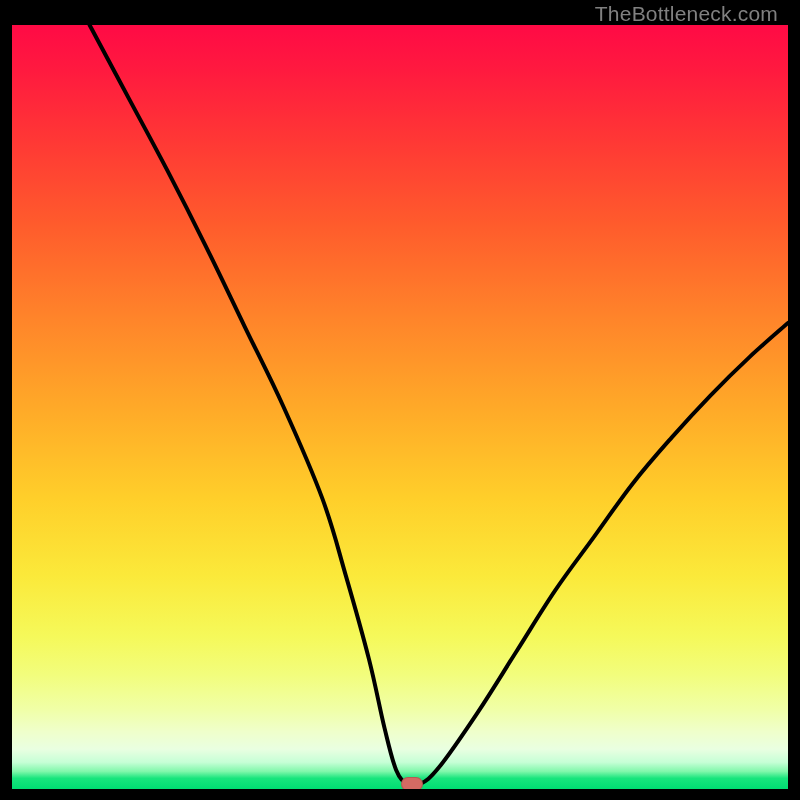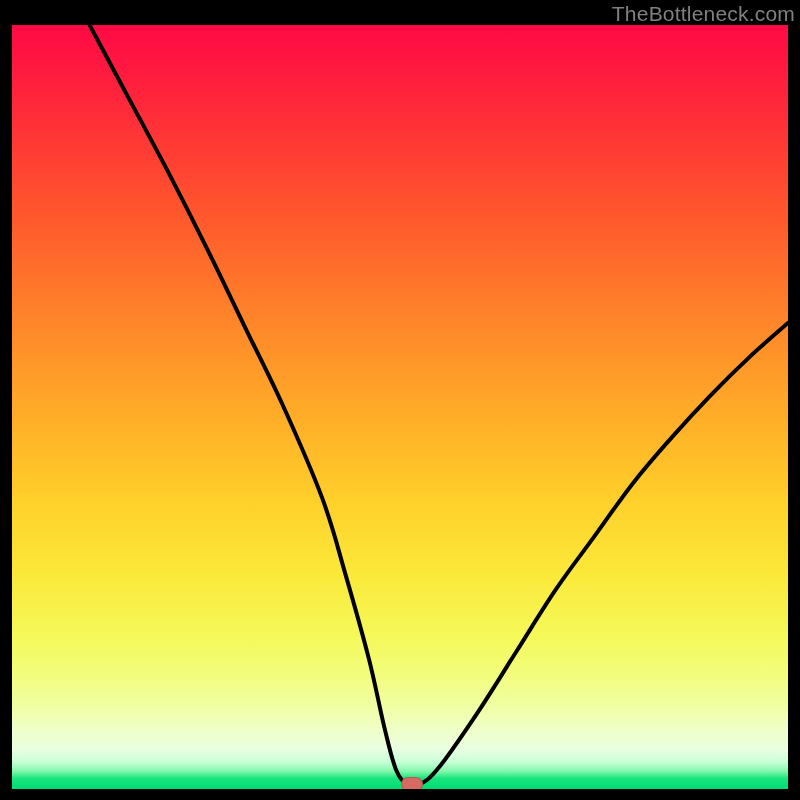--- a/index.html
+++ b/index.html
@@ -13,21 +13,21 @@
   }
   .stage {
     position: relative;
     width: 800px;
     height: 800px;
     background: #000;
   }
   .watermark {
     position: absolute;
     top: 2px;
-    right: 5px;
+    right: 22px;
     color: #808080;
     font-size: 21px;
     font-weight: 500;
     letter-spacing: 0.2px;
     z-index: 10;
   }
   .plot-outer {
     position: absolute;
     left: 12px;
     top: 25px;

